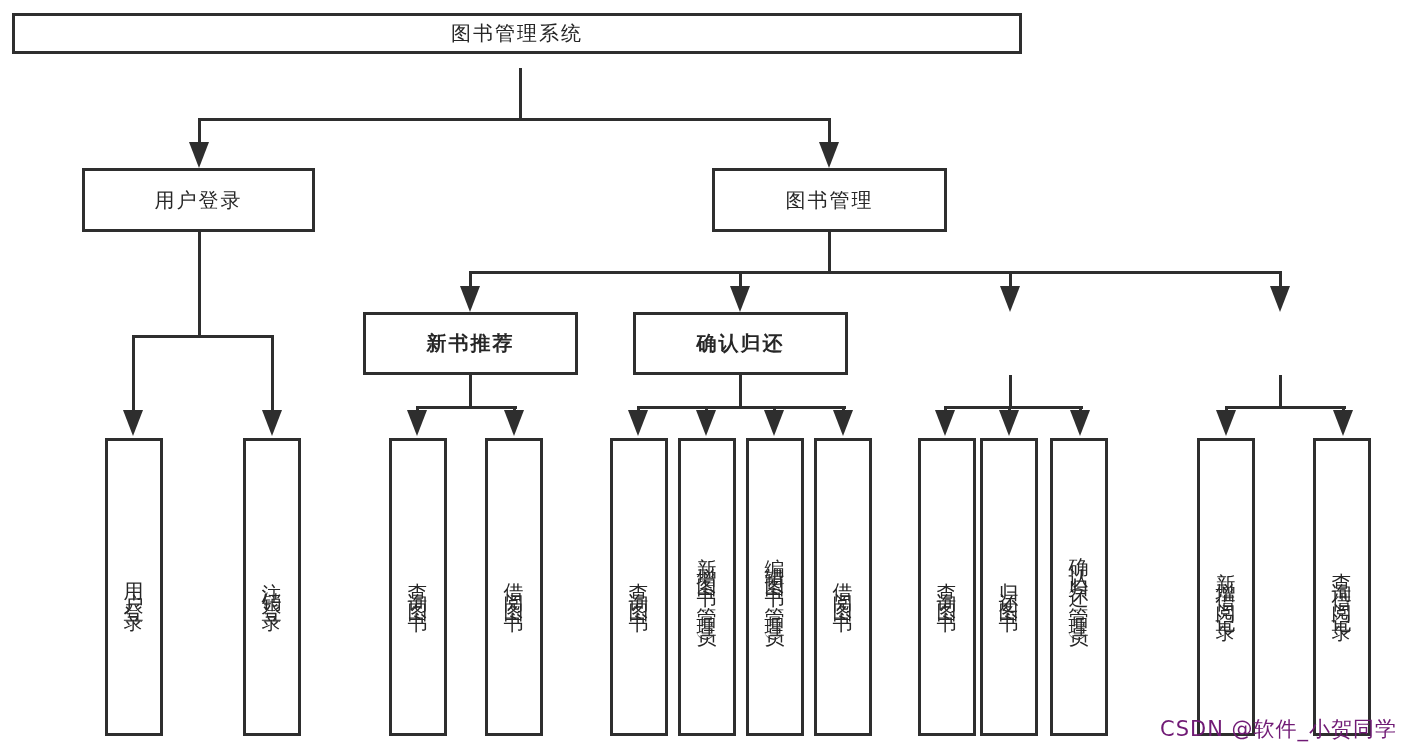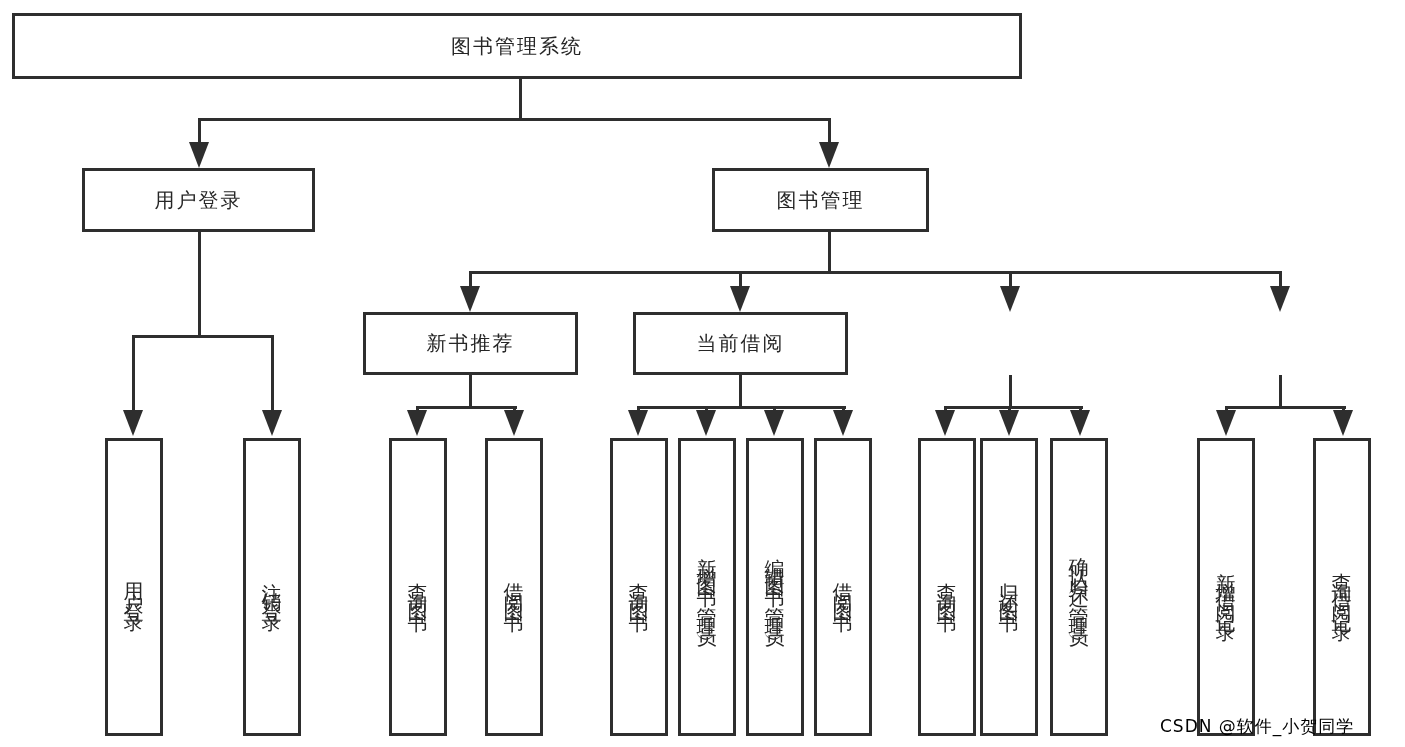--- a/index.html
+++ b/index.html
@@ -37,29 +37,29 @@
     letter-spacing: 2px;
     white-space: nowrap;
   }
   .leaf span {
     writing-mode: vertical-rl;
     text-orientation: mixed;
     letter-spacing: 10px;
     line-height: 1;
     white-space: normal;
   }
-  .root  { left: 12px;  top: 13px;  width: 1010px; height: 66px; }
+  .root  { left: 12px;  top: 13px;  width: 1010px; height: 41px; }
   .lvl2  { top: 168px; height: 64px; }
-  .lvl3  { top: 312px; height: 63px; width: 215px; }
+  .lvl3  { top: 312px; height: 63px; width: 215px; font-weight: bold; }
   .leaf  { top: 438px; height: 298px; width: 58px; }
   .watermark {
     position: absolute;
     left: 1160px; top: 715px;
-    color: #000000;
-    font-size: 17px;
+    color: #701a75;
+    font-size: 21px;
     letter-spacing: 1px;
     white-space: nowrap;
     z-index: 9;
   }
 </style>
 </head>
 <body>
 
 <div class="canvas">
 
@@ -122,29 +122,29 @@
   <div class="vl" style="left:1342px;top:406px;height:8px"></div>
   <div class="ah" style="left:1333px;top:410px"></div>
 
   <div class="box root">
     <span>图书管理系统</span>
   </div>
 
   <div class="box lvl2" style="left:82px;width:233px">
     <span>用户登录</span>
   </div>
-  <div class="box lvl2" style="left:712px;width:217px">
+  <div class="box lvl2" style="left:712px;width:235px">
     <span>图书管理</span>
   </div>
 
   <div class="box lvl3" style="left:363px">
     <span>新书推荐</span>
   </div>
   <div class="box lvl3" style="left:633px">
-    <span>当前借阅</span>
+    <span>确认归还</span>
   </div>
 
   <div class="box leaf" style="left:105px">
     <span>用户登录</span>
   </div>
   <div class="box leaf" style="left:243px">
     <span>注销登录</span>
   </div>
 
   <div class="box leaf" style="left:389px">

